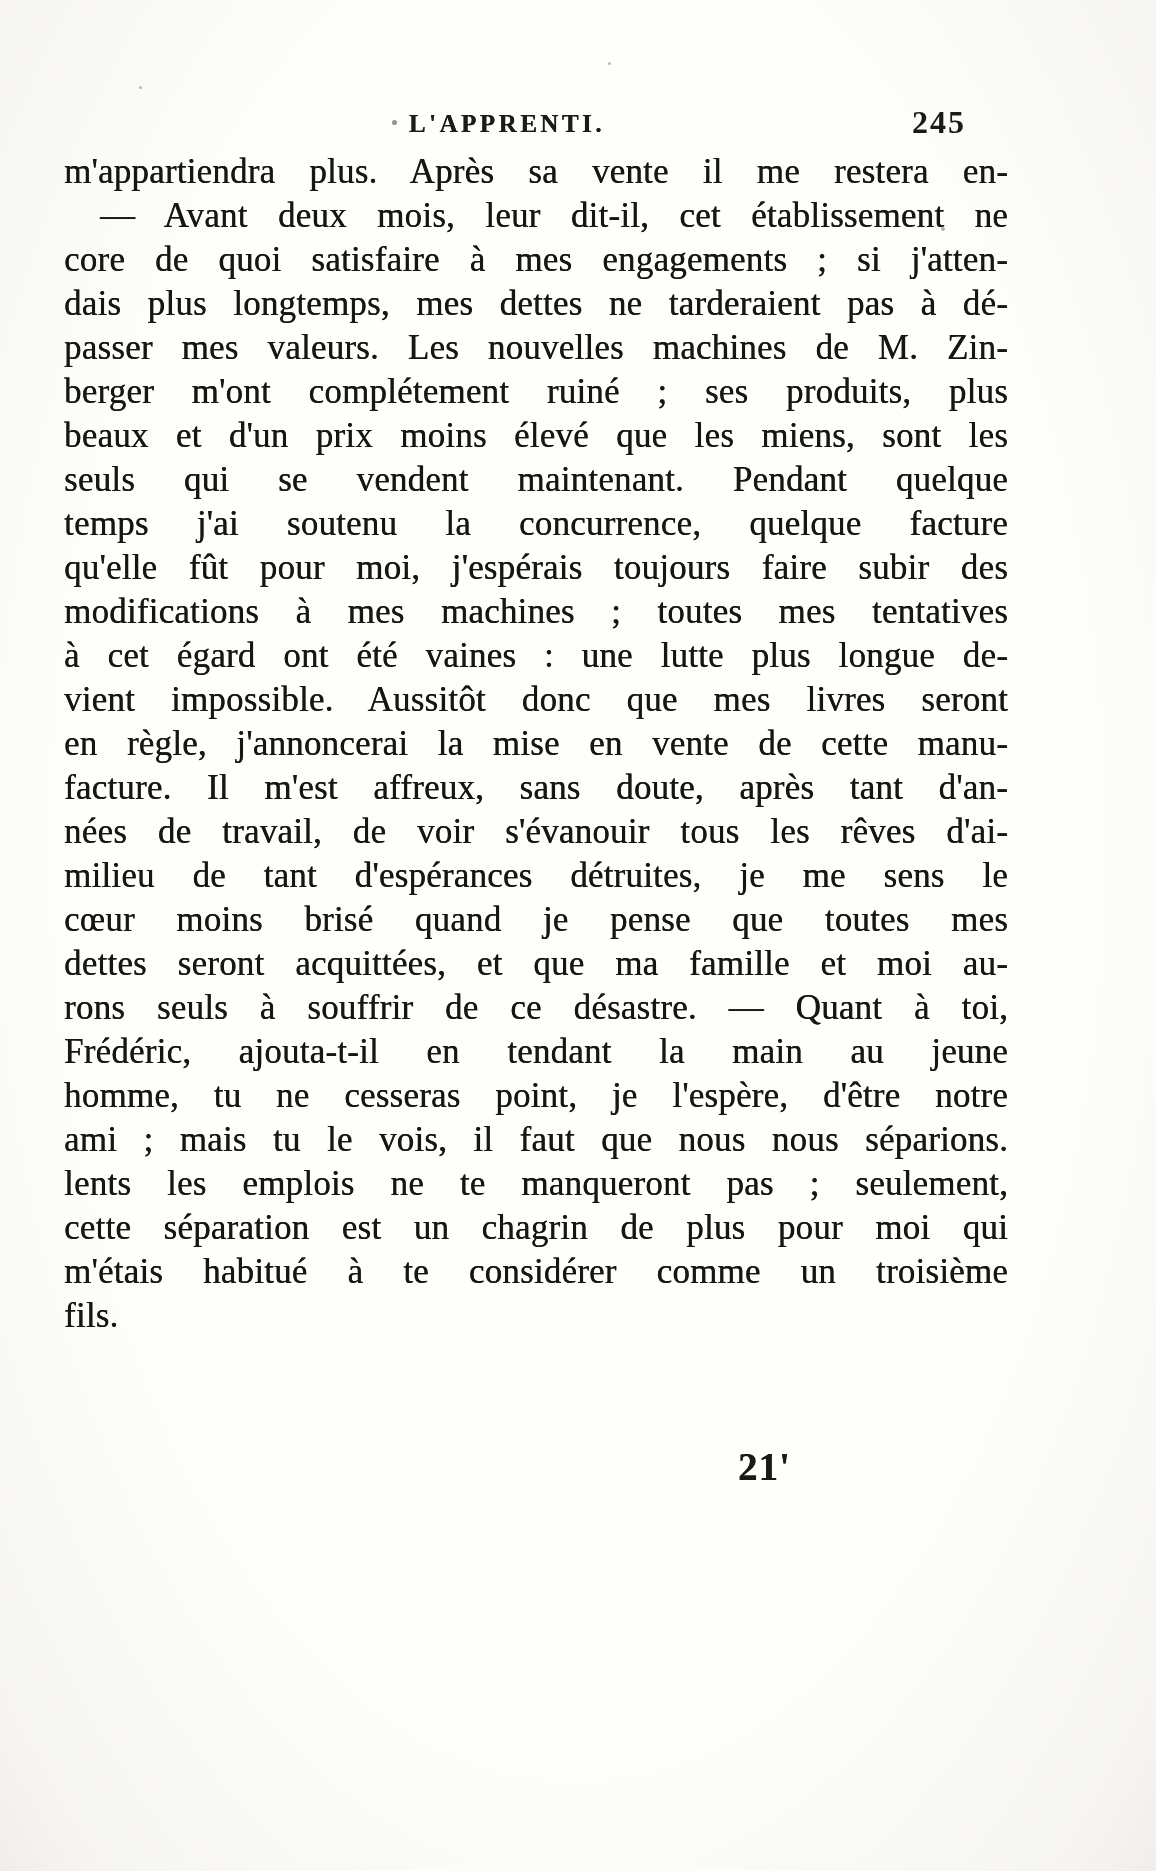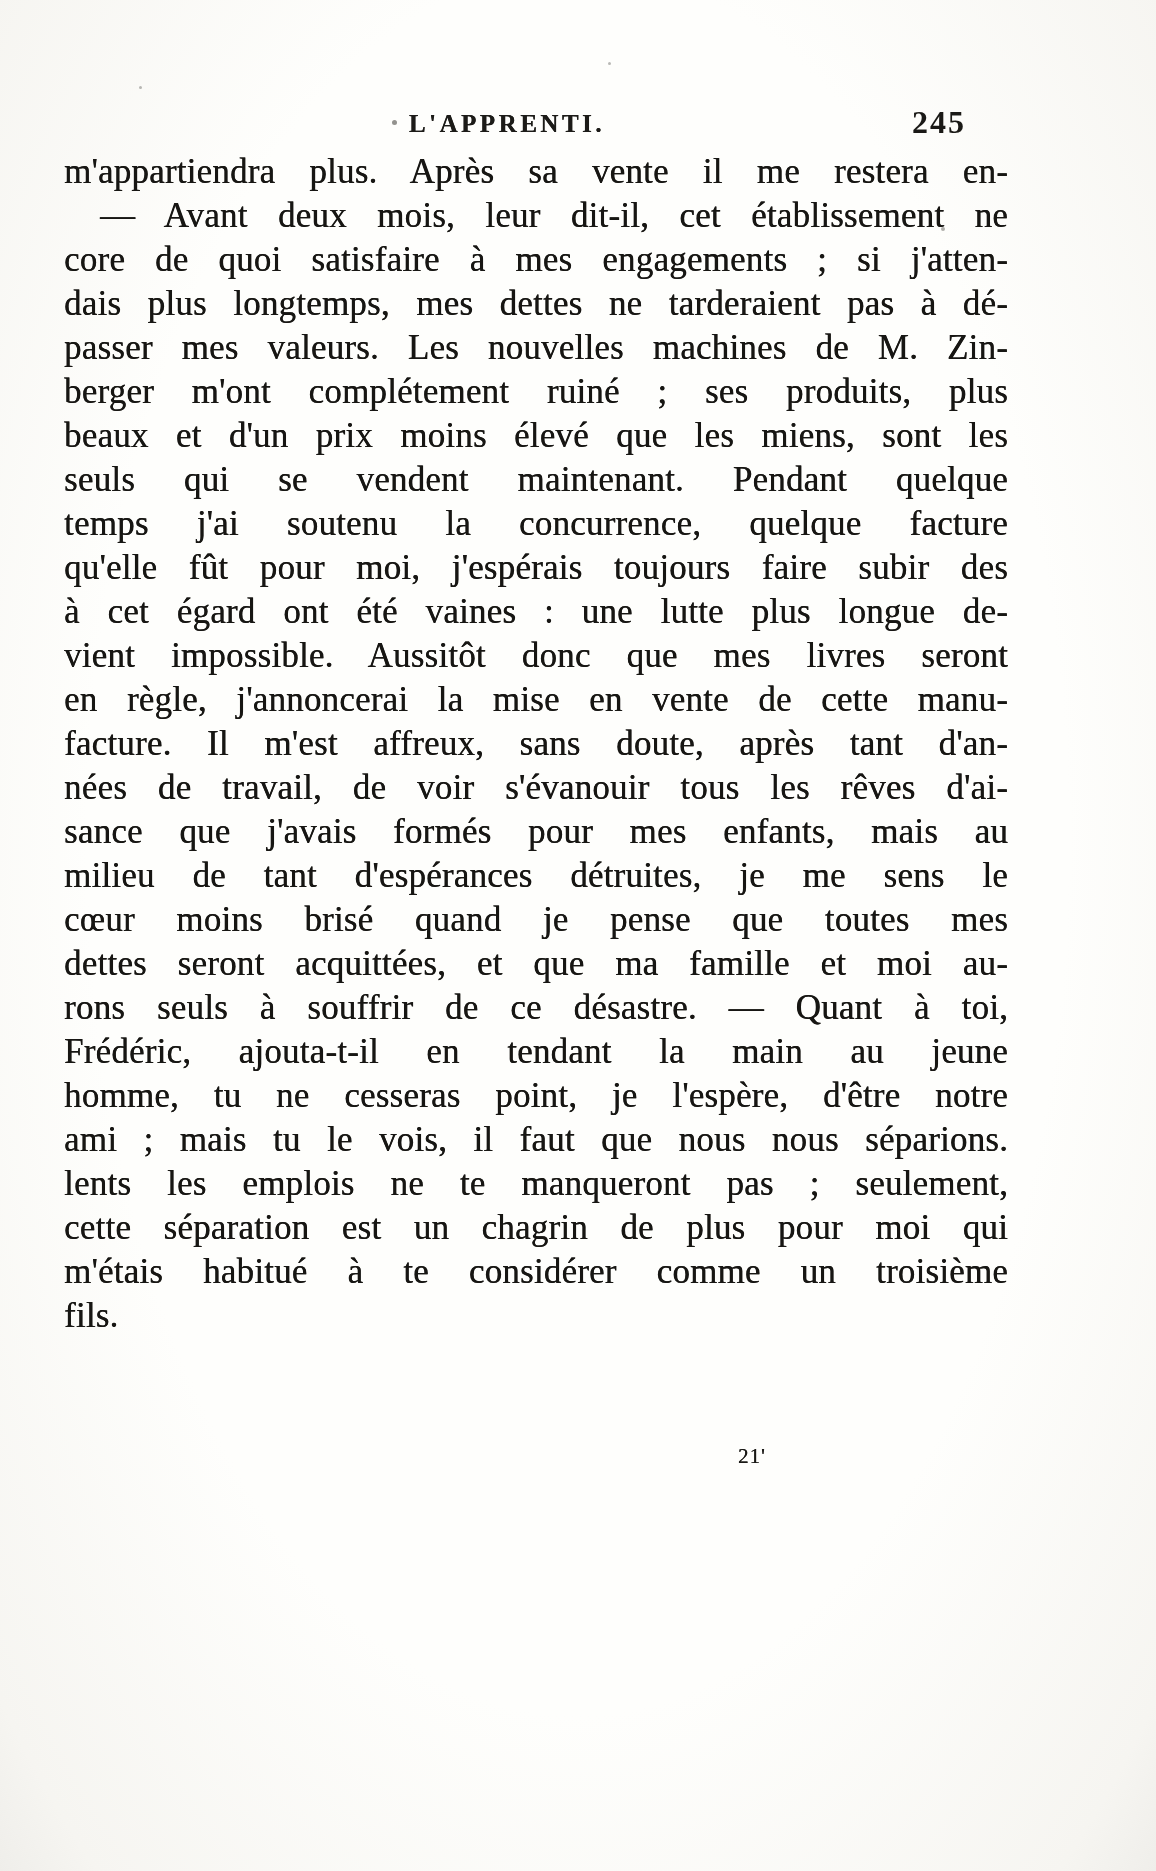--- a/index.html
+++ b/index.html
@@ -71,22 +71,22 @@
   }
   .line.last {
     text-align: left;
     text-align-last: left;
   }
   
   .signature {
     position: absolute;
     left: 738px;
     top: 1444px;
-    font-size: 21px;
-    font-weight: normal;
+    font-size: 39px;
+    font-weight: bold;
     letter-spacing: 1px;
     color: #1a1916;
     text-shadow: 0.3px 0 0 currentColor;
   }
   
   .speck {
     position: absolute;
     background: #3a3833;
     border-radius: 50%;
     opacity: 0.55;
@@ -110,26 +110,26 @@
       <div class="line">m'appartiendra plus. Après sa vente il me restera en-</div>
       <div class="line first">— Avant deux mois, leur dit-il, cet établissement ne</div>
       <div class="line">core de quoi satisfaire à mes engagements ; si j'atten-</div>
       <div class="line">dais plus longtemps, mes dettes ne tarderaient pas à dé-</div>
       <div class="line">passer mes valeurs. Les nouvelles machines de M. Zin-</div>
       <div class="line">berger m'ont complétement ruiné ; ses produits, plus</div>
       <div class="line">beaux et d'un prix moins élevé que les miens, sont les</div>
       <div class="line">seuls qui se vendent maintenant. Pendant quelque</div>
       <div class="line">temps j'ai soutenu la concurrence, quelque facture</div>
       <div class="line">qu'elle fût pour moi, j'espérais toujours faire subir des</div>
+      <div class="line">modifications à mes machines ; toutes mes tentatives</div>
       <div class="line">à cet égard ont été vaines : une lutte plus longue de-</div>
       <div class="line">vient impossible. Aussitôt donc que mes livres seront</div>
       <div class="line">en règle, j'annoncerai la mise en vente de cette manu-</div>
       <div class="line">facture. Il m'est affreux, sans doute, après tant d'an-</div>
       <div class="line">nées de travail, de voir s'évanouir tous les rêves d'ai-</div>
-      <div class="line">sance que j'avais formés pour mes enfants, mais au</div>
       <div class="line">milieu de tant d'espérances détruites, je me sens le</div>
       <div class="line">cœur moins brisé quand je pense que toutes mes</div>
       <div class="line">dettes seront acquittées, et que ma famille et moi au-</div>
       <div class="line">rons seuls à souffrir de ce désastre. — Quant à toi,</div>
       <div class="line">Frédéric, ajouta-t-il en tendant la main au jeune</div>
       <div class="line">homme, tu ne cesseras point, je l'espère, d'être notre</div>
       <div class="line">ami ; mais tu le vois, il faut que nous nous séparions.</div>
       <div class="line">lents les emplois ne te manqueront pas ; seulement,</div>
       <div class="line">cette séparation est un chagrin de plus pour moi qui</div>
       <div class="line">m'étais habitué à te considérer comme un troisième</div>

